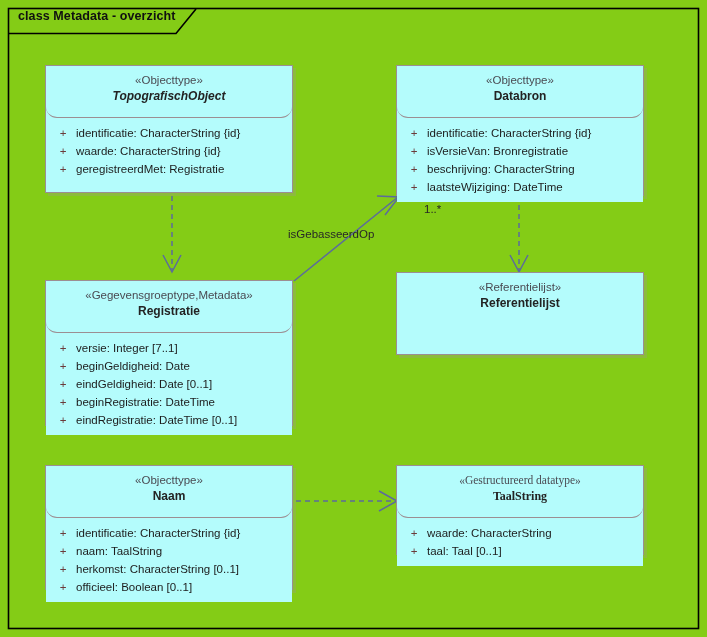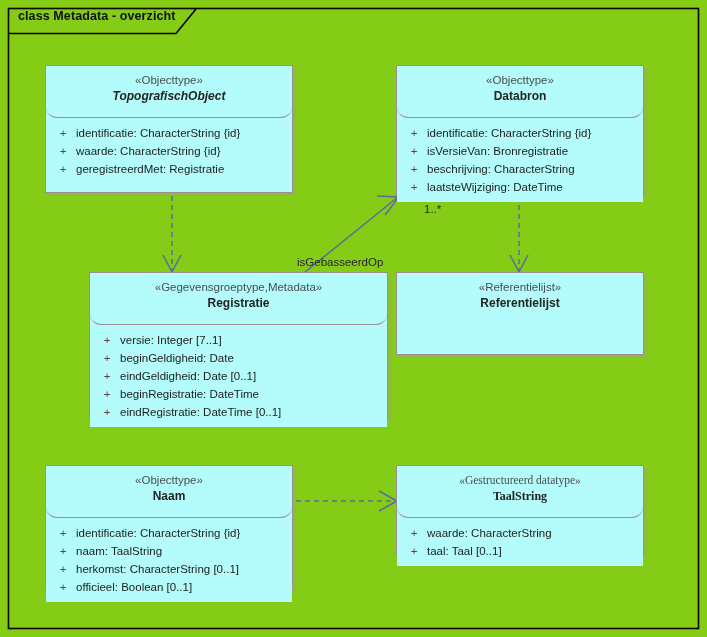--- a/index.html
+++ b/index.html
@@ -158,21 +158,21 @@
       <path d="M 510 255 L 519 272 L 528 255" fill="none" stroke="#5c6b9c" stroke-width="1.5"></path>
     </g>
 
      TaalString : dashed horizontal, open arrow --&gt;
     <g>
       <line x1="296" y1="501" x2="396" y2="501" stroke="#5c6b9c" stroke-width="1.5" stroke-dasharray="5,4"></line>
       <path d="M 379 491 L 397 501 L 379 511" fill="none" stroke="#5c6b9c" stroke-width="1.5"></path>
     </g>
   </svg>
 
-  <div class="conn-label" style="left:297px; top:228px;margin-top:28px;">isGebasseerdOp</div>
+  <div class="conn-label" style="left:288px; top:228px;">isGebasseerdOp</div>
   <div class="mult-label" style="left:424px; top:203px;">1..*</div>
 
   <div class="uml-class" id="cls-topografischobject" style="left:45px; top:65px; width:248px; height:128px;">
     <div class="uml-header with-divider" style="height:52px;">
       <span class="stereotype">«Objecttype»</span>
       <span class="class-name abstract">TopografischObject</span>
     </div>
     <div class="uml-attrs">
       <div class="attr-row">
         <span class="attr-vis">+</span>
@@ -207,21 +207,21 @@
         <span class="attr-vis">+</span>
         <span class="attr-text">beschrijving: CharacterString</span>
       </div>
       <div class="attr-row">
         <span class="attr-vis">+</span>
         <span class="attr-text">laatsteWijziging: DateTime</span>
       </div>
     </div>
   </div>
 
-  <div class="uml-class" id="cls-registratie" style="left:45px; top:272px; width:299px; height:146px;margin-left:44px;">
+  <div class="uml-class" id="cls-registratie" style="left:45px; top:280px; width:248px; height:146px;">
     <div class="uml-header with-divider" style="height:52px;">
       <span class="stereotype">«Gegevensgroeptype,Metadata»</span>
       <span class="class-name">Registratie</span>
     </div>
     <div class="uml-attrs">
       <div class="attr-row">
         <span class="attr-vis">+</span>
         <span class="attr-text">versie: Integer [7..1]</span>
       </div>
       <div class="attr-row">

